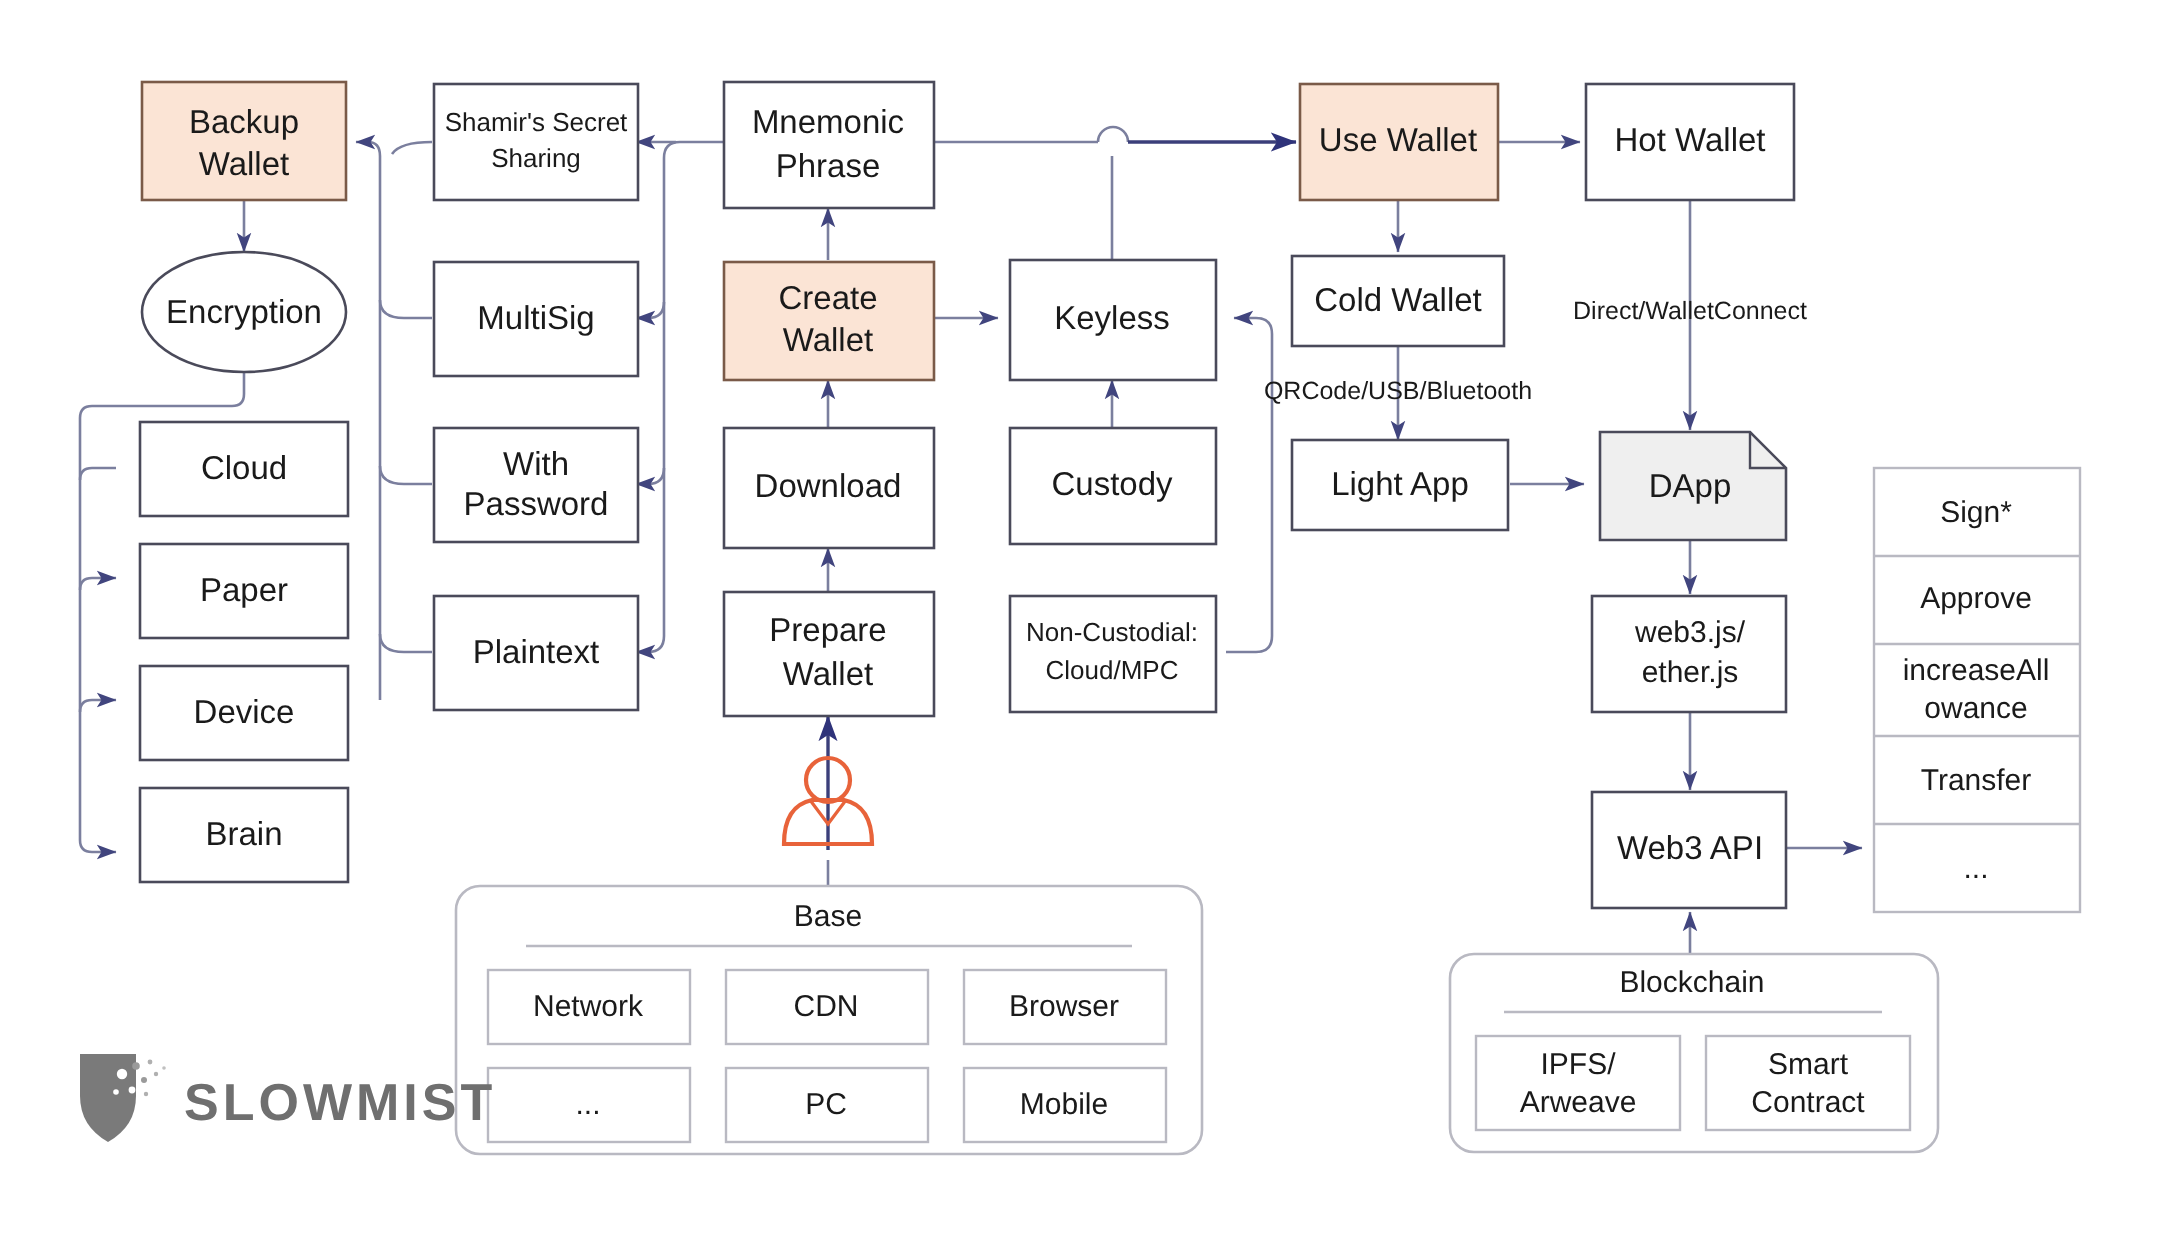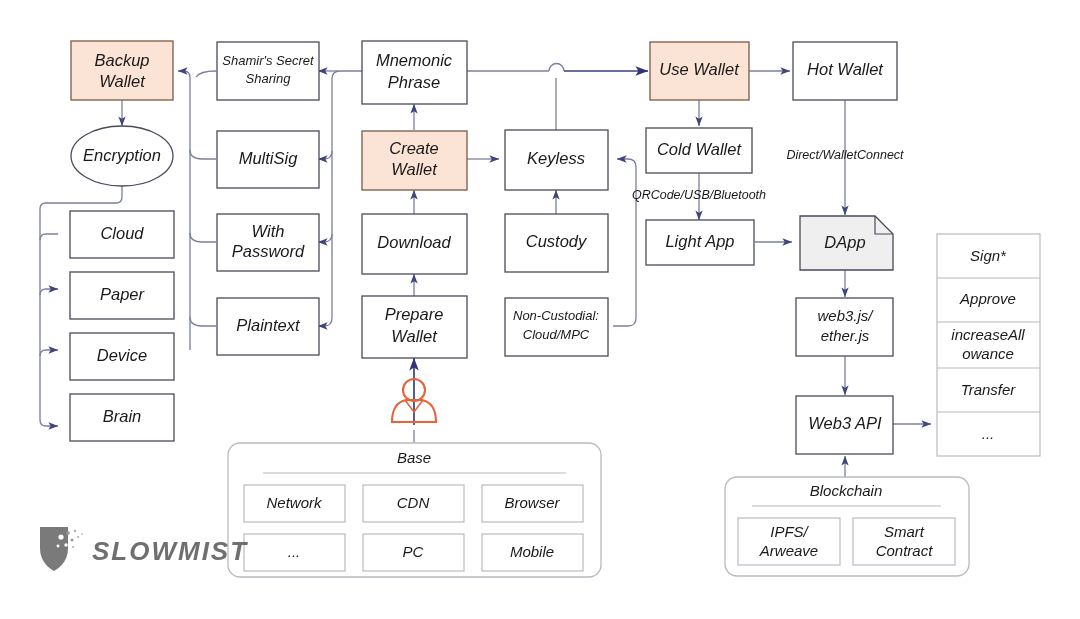--- a/index.html
+++ b/index.html
@@ -1,17 +1,17 @@
 <!DOCTYPE html>
 <html><head>
 <meta charset="utf-8">
 <style>
   html,body{margin:0;padding:0;background:#ffffff;}
   body{width:1080px;height:619px;font-family:"Liberation Sans",sans-serif;overflow:hidden;}
-  #stage{position:relative;width:1080px;height:472px;background:#ffffff;font-style:italic;}
+  #stage{position:relative;width:1080px;height:472px;background:#ffffff;}
   svg#diagram{position:absolute;left:0;top:0;width:1080px;height:619px;}
   .node-rect{fill:#ffffff;stroke:#4a4a5a;stroke-width:1.3;}
   .node-rect.accent{fill:#fbe4d5;stroke:#7a5a48;}
   .node-rect.shaded{fill:#efefef;stroke:#4a4a5a;}
   .node-ell{fill:#ffffff;stroke:#4a4a5a;stroke-width:1.3;}
   .grp-rect{fill:#ffffff;stroke:#b9b9c2;stroke-width:1.3;}
   .sub-rect{fill:#ffffff;stroke:#b9b9c2;stroke-width:1.2;}
   .list-rect{fill:#ffffff;stroke:#b9b9c2;stroke-width:1.2;}
   .divider{stroke:#b9b9c2;stroke-width:1.2;}
   .lbl{font-family:"Liberation Sans",sans-serif;fill:#1a1a1a;text-anchor:middle;dominant-baseline:middle;}

